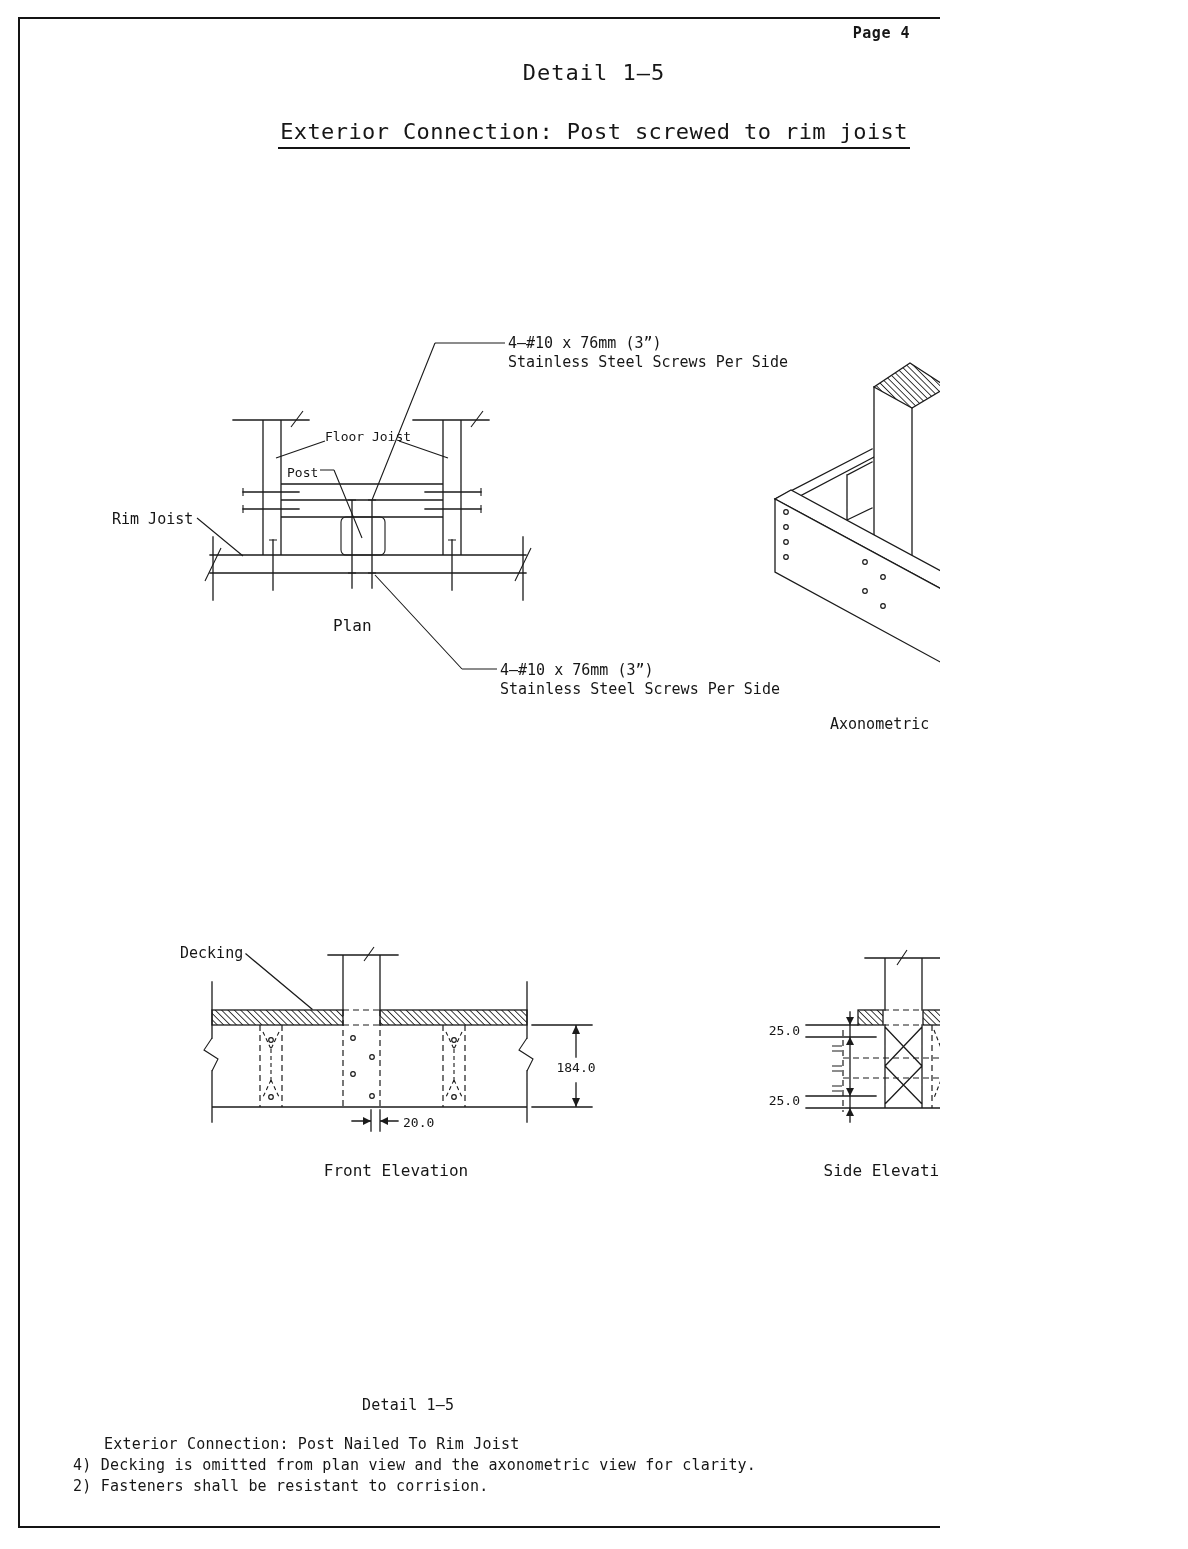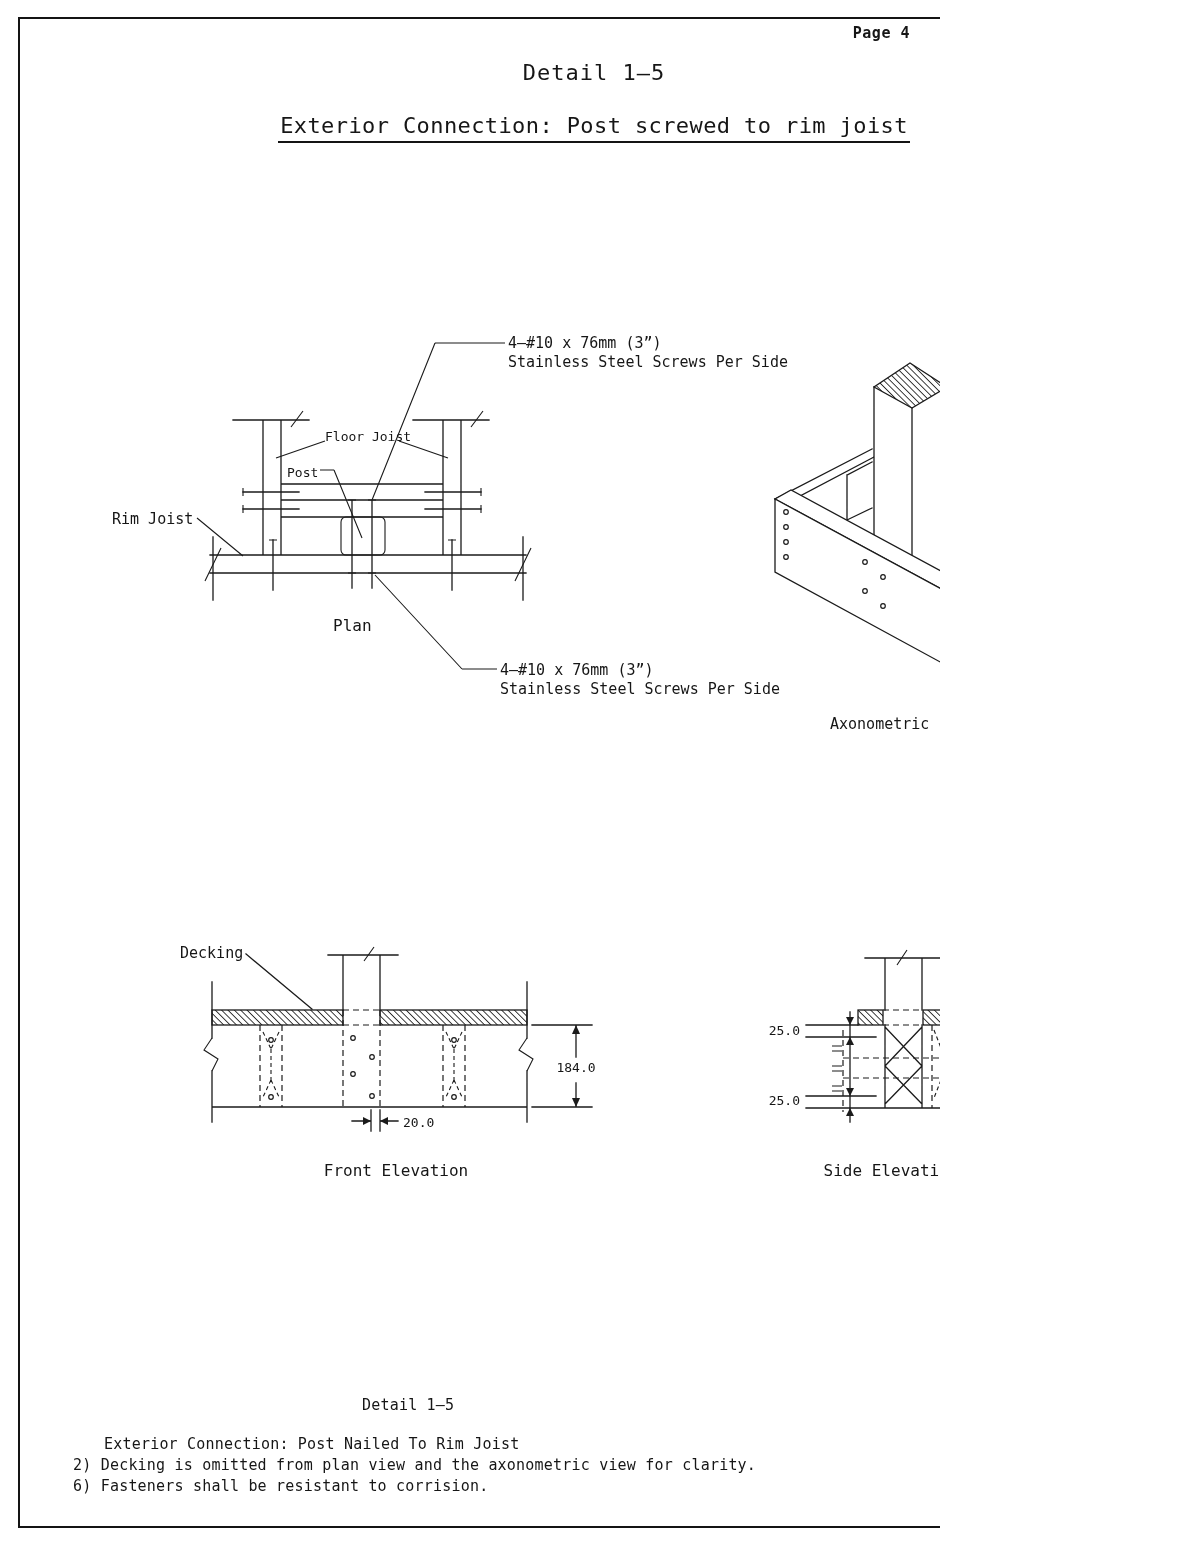--- a/index.html
+++ b/index.html
@@ -3,21 +3,21 @@
 <meta charset="utf-8">
 <style>
   html,body{margin:0;padding:0;background:#fff;}
   .sheet{position:relative;width:940px;height:1549px;background:#fff;overflow:hidden;
          font-family:"DejaVu Sans Mono",monospace;color:#161616;}
   .border{position:absolute;left:18px;top:17px;width:1150px;height:1511px;
           border:2px solid #141414;box-sizing:border-box;}
   .pagenum{position:absolute;top:24px;right:30px;font-size:15px;font-weight:bold;letter-spacing:.5px;}
   .titleblock{position:absolute;left:20px;top:60px;width:1148px;text-align:center;}
   .t1{font-size:22px;letter-spacing:1px;}
-  .t2{display:inline-block;margin-top:9px;font-size:22px;letter-spacing:.4px;
+  .t2{display:inline-block;margin-top:15px;font-size:22px;letter-spacing:.4px;
       border-bottom:2px solid #141414;padding:0 2px 3px 2px;}
   svg.draw{position:absolute;left:0;top:0;}
   svg .ln{stroke:#1b1b1b;stroke-width:1.3;fill:none;stroke-linecap:square;}
   svg .thin{stroke:#1b1b1b;stroke-width:1.1;fill:none;}
   svg .dash{stroke:#1b1b1b;stroke-width:1.2;fill:none;stroke-dasharray:6 4;}
   svg .dashs{stroke:#1b1b1b;stroke-width:1.1;fill:none;stroke-dasharray:4 3;}
   svg .wfill{fill:#ffffff;stroke:none;}
   svg .wline{fill:#ffffff;stroke:#1b1b1b;stroke-width:1.3;stroke-linejoin:miter;}
   svg .hfill{fill:url(#hp);stroke:#1b1b1b;stroke-width:1.3;}
   svg .dot{fill:#ffffff;stroke:#1b1b1b;stroke-width:1.2;}
@@ -178,16 +178,16 @@
       <polygon class="arr" points="850,1108 846,1116 854,1116"></polygon>
       <text class="t13" x="800" y="1035" text-anchor="end">25.0</text>
       <text class="t13" x="800" y="1105" text-anchor="end">25.0</text>
       <text class="t16" x="891" y="1176" text-anchor="middle">Side Elevation</text>
     </g>
   </svg>
 
   <div class="notes">
     <div class="n-ref">Detail 1–5</div>
     <div class="n-sub">Exterior Connection: Post Nailed To Rim Joist</div>
-    <div class="n-1">2) Decking is omitted from plan view and the axonometric view for clarity.</div>
-    <div class="n-2">6) Fasteners shall be resistant to corrision.</div>
+    <div class="n-1">4) Decking is omitted from plan view and the axonometric view for clarity.</div>
+    <div class="n-2">2) Fasteners shall be resistant to corrision.</div>
   </div>
 </div>
 
 </body></html>

